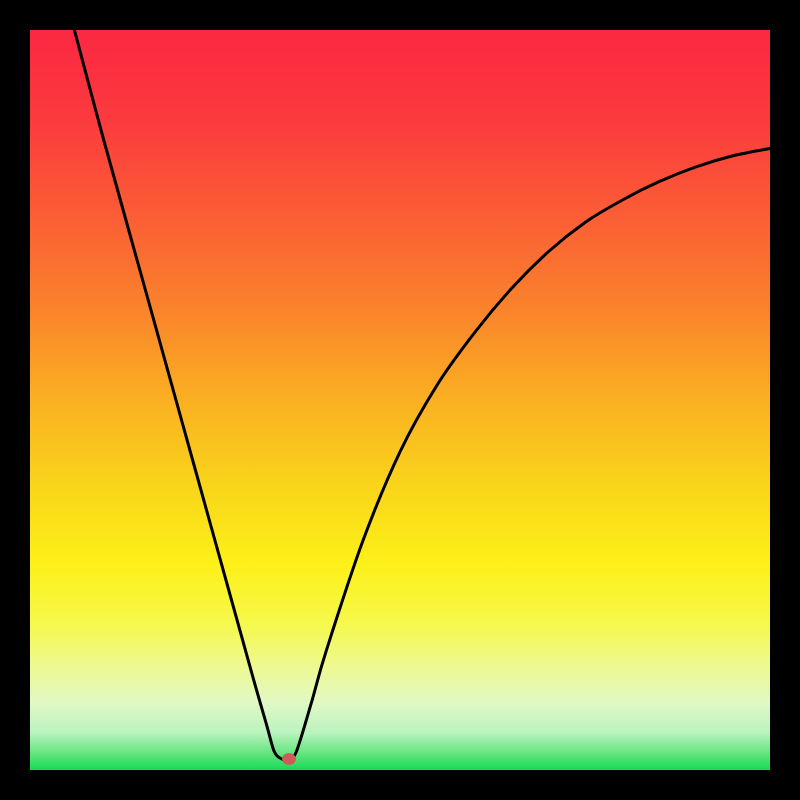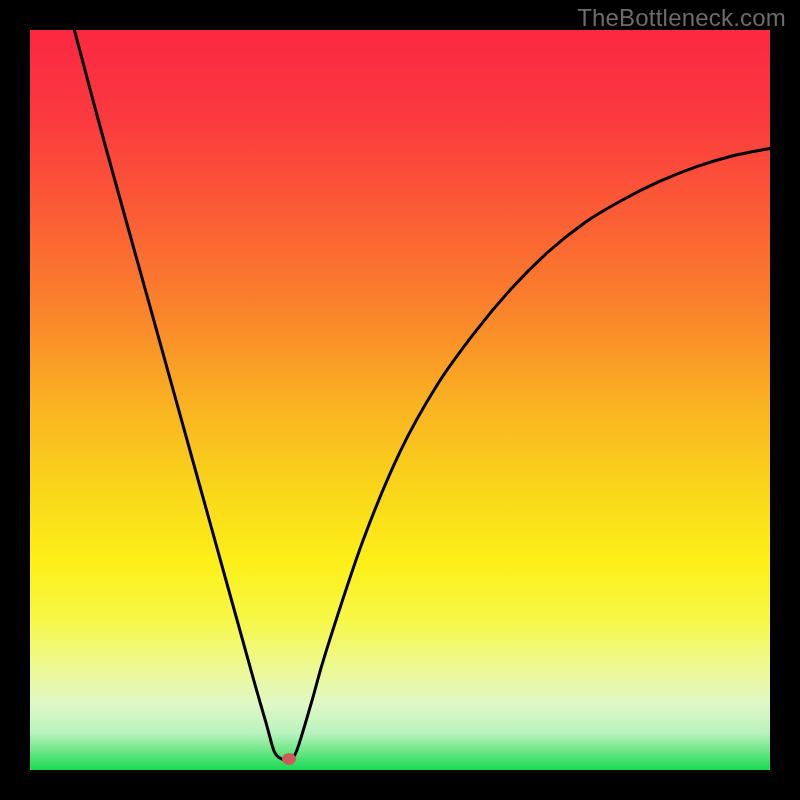--- a/index.html
+++ b/index.html
@@ -36,21 +36,20 @@
     overflow: hidden;
   }
   .plot svg {
     display: block;
   }
 </style>
 </head>
 <body>
 
 <div class="outer">
-  <div class="watermark">TheBottleneck.com</div>
   <div class="plot">
     <svg id="chart-svg" width="740" height="740" viewBox="0 0 740 740">
         <defs>
           <linearGradient id="bg-grad" x1="0" y1="0" x2="0" y2="1">
             <stop offset="0%" stop-color="#fb2842"></stop>
             <stop offset="12%" stop-color="#fb3a3e"></stop>
             <stop offset="25%" stop-color="#fb5d35"></stop>
             <stop offset="38%" stop-color="#fa842b"></stop>
             <stop offset="50%" stop-color="#fab022"></stop>
             <stop offset="62%" stop-color="#f9d61a"></stop>

